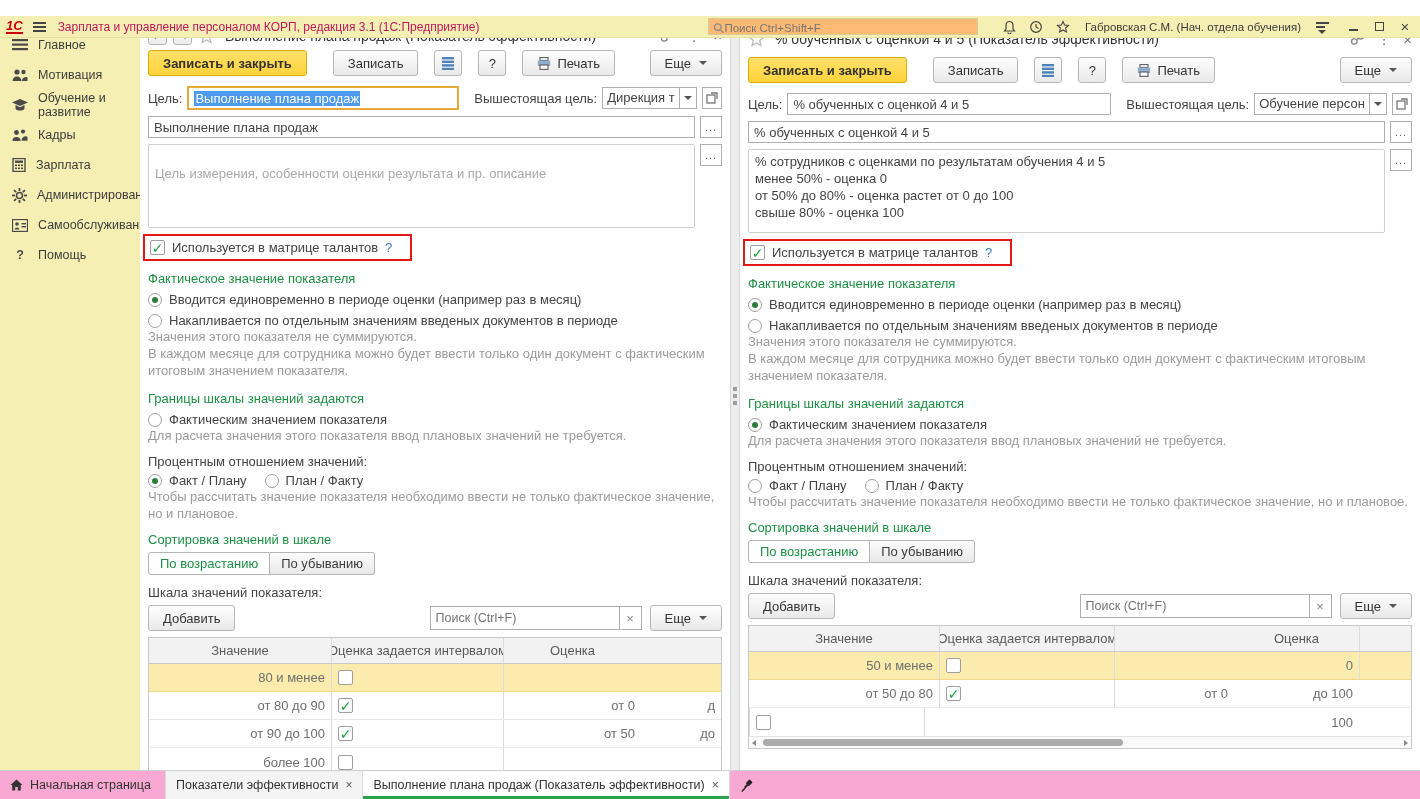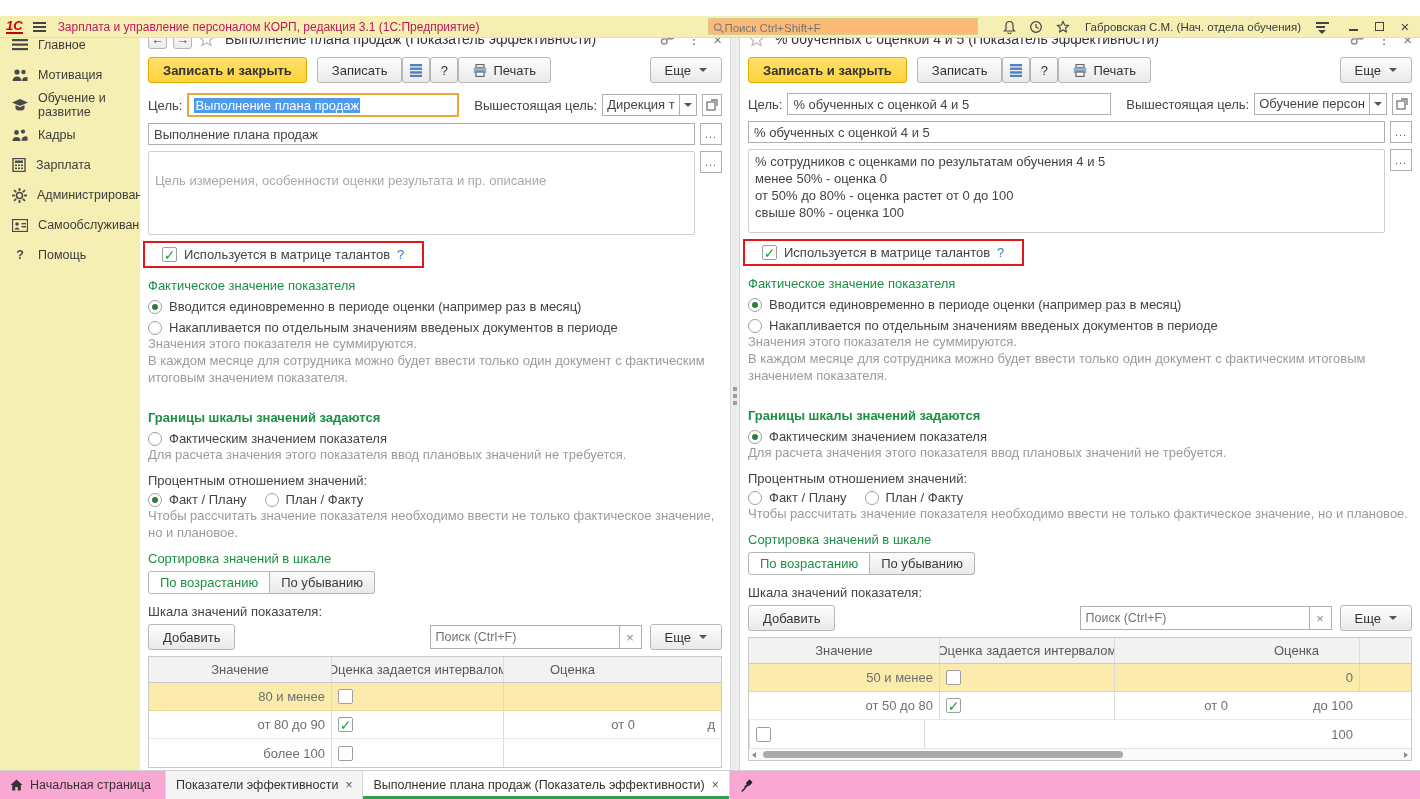--- a/index.html
+++ b/index.html
@@ -39,21 +39,21 @@
   #splitter i { width:4px; height:4px; background:#9f9f9f; display:block;}
 
   
   .phead { height:26px; display:flex; align-items:center; gap:6px;}
   .navbtn { width:19px; height:19px; border:1px solid #b5b5b5; border-radius:3px; background:linear-gradient(#fdfdfd,#ececec);
     display:inline-flex; align-items:center; justify-content:center; color:#444; font-size:13px;}
   .ptitle { font-size:14px; color:#333; white-space:nowrap; overflow:hidden; margin-left:4px;}
   .phr { margin-left:auto; display:flex; align-items:center; gap:12px; color:#777;}
 
   
-  .ptool { display:flex; align-items:flex-start; gap:0; margin:5px 0 4px 0;border-radius:7px;}
+  .ptool { display:flex; align-items:flex-start; gap:16px; margin:5px 0 4px 0;border-radius:7px;}
   .btn { height:26px; border:1px solid #b7b7b7; border-radius:3px; background:linear-gradient(#fefefe,#e9e9e9);
     display:inline-flex; align-items:center; justify-content:center; padding:0 14px; color:#333; font-size:13px; cursor:default; gap:6px;}
   .btn.primary { background:linear-gradient(#ffe06a,#fed33c); border-color:#d9ae00; font-weight:bold;}
   .btn.sq { width:28px; padding:0;}
   .btn .dcaret { width:0;height:0;border-left:4px solid transparent;border-right:4px solid transparent;border-top:4px solid #555; margin-left:2px;}
   .spacer { flex:1;}
 
   
   .frow { display:flex; align-items:center; margin-top:6px; gap:5px;}
   .flabel { white-space:nowrap; color:#444;}
@@ -71,27 +71,27 @@
   .descbox { border:1px solid #cfcfcf; border-radius:2px; height:84px; padding:3px 6px; overflow:hidden; white-space:pre-line; line-height:17px;}
   .placeholder { color:#a9a9a9;}
 
   
   .cb { width:15px; height:15px; border:1px solid #9f9f9f; border-radius:2px; background:#fff; display:inline-flex;
     align-items:center; justify-content:center; flex:none;}
   .cb.checked::after { content:"✓"; color:#1ba23e; font-weight:bold; font-size:14px; line-height:1;}
   .radio { width:14px; height:14px; border:1px solid #9f9f9f; border-radius:50%; background:#fff; display:inline-flex;
     align-items:center; justify-content:center; flex:none;}
   .radio.on::after { content:""; width:6px; height:6px; border-radius:50%; background:#2f7d3c;}
-  .annot { display:inline-flex; align-items:center; gap:7px; border:2px solid #e21717; padding:4px 18px 4px 17px; margin:6px 0 0 -5px; width:max-content;}
+  .annot { display:inline-flex; align-items:center; gap:7px; border:2px solid #e21717; padding:4px 18px 4px 5px; margin:6px 0 0 -5px; width:max-content;}
   .qmark { color:#3a78c3;}
 
   .sect { color:#1c9044; margin-top:10px;}
   .rrow { display:flex; align-items:center; gap:7px; margin-top:6px;}
   .note { color:#9b9b9b; line-height:17px; margin-top:0; white-space:pre-line;}
-  .gap8 { margin-top:24px;font-weight:bold;}
+  .gap8 { margin-top:12px;}
 
   .seggrp { display:flex; margin-top:5px; width:max-content;}
   .seg { border:1px solid #b5b5b5; padding:3px 11px; background:linear-gradient(#fbfbfb,#e9e9e9); color:#3c3c3c;}
   .seg:first-child { border-radius:3px 0 0 3px;}
   .seg:last-child { border-radius:0 3px 3px 0; border-left:none;}
   .seg.active { background:#fff; color:#1c9044;}
 
   
   .tctrl { display:flex; align-items:center; margin-top:5px; gap:8px;}
   .srch { display:flex; height:24px; margin-left:auto;}
@@ -443,20 +443,28 @@
         <div class="tc rt cto"></div>
       </div>
       <div class="trow">
         <div class="tc rt cva">от 80 до 90</div>
         <div class="tc cin bl">
             <span class="cb checked"></span>
           </div>
         <div class="tc rt cfr bl">от 0</div>
         <div class="tc cto" style="justify-content:flex-end;">д</div>
       </div>
+      <div class="trow">
+        <div class="tc rt cva">от 90 до 100</div>
+        <div class="tc cin bl">
+            <span class="cb checked"></span>
+          </div>
+        <div class="tc rt cfr bl">от 50</div>
+        <div class="tc cto" style="justify-content:flex-end;">до</div>
+      </div>
       <div class="trow" style="border-bottom:none;">
         <div class="tc rt cva">более 100</div>
         <div class="tc cin bl">
             <span class="cb"></span>
           </div>
         <div class="tc rt cfr bl"></div>
         <div class="tc cto"></div>
       </div>
 
     </div>

